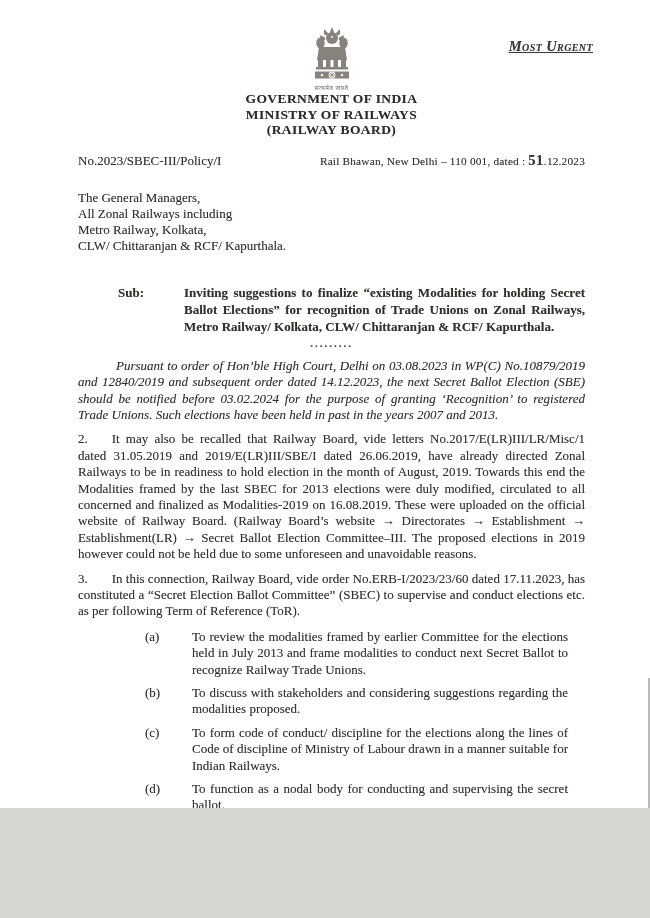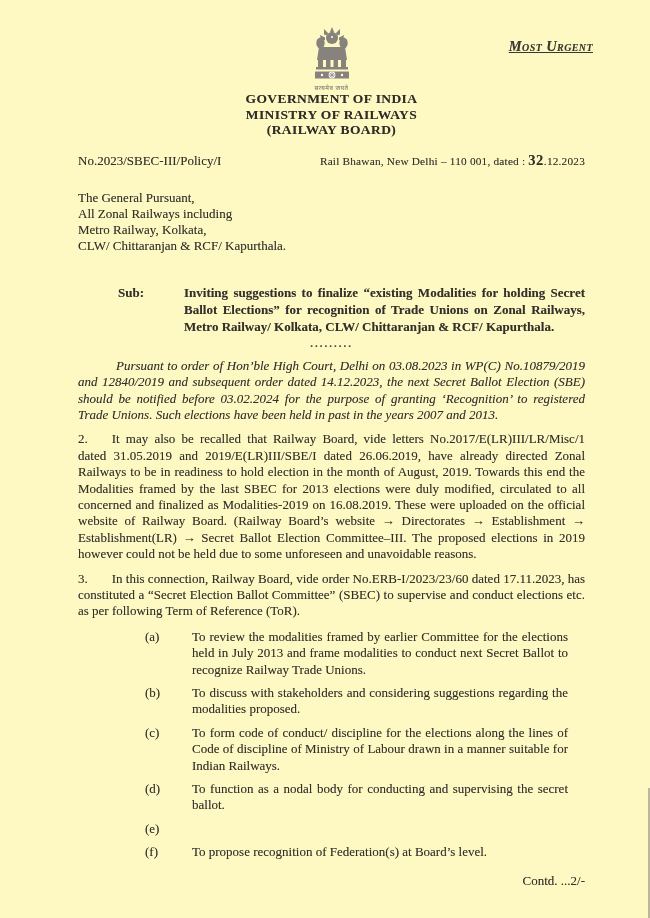--- a/index.html
+++ b/index.html
@@ -1,21 +1,21 @@
 <!DOCTYPE html>
 <html><head>
 <meta charset="utf-8">
 <style>
   html, body { margin: 0; padding: 0; background: #d8d6d2; }
   .paper {
     position: relative;
     width: 650px;
-    height: 918px;
+    height: 808px;
     margin: 0 auto;
-    background: #fef9c3;
+    background: #ffffff;
     box-sizing: border-box;
     padding: 26px 65px 0 78px;
     font-family: "Liberation Serif", "DejaVu Serif", serif;
     color: #33302c;
     overflow: hidden;
     text-shadow: 0 0 0.4px rgba(40,36,32,0.35);
   }
   .edge-line {
     position: absolute; right: 0; bottom: 0; width: 2px; height: 130px;
     background: #8d8a86; opacity: 0.6;
@@ -109,25 +109,25 @@
     </svg>
     <div class="motto">सत्यमेव जयते</div>
   </div>
 
   <div class="org org-first">GOVERNMENT OF INDIA</div>
   <div class="org">MINISTRY OF RAILWAYS</div>
   <div class="org">(RAILWAY BOARD)</div>
 
   <div class="ref-row">
     <span class="ref-no">No.2023/SBEC-III/Policy/I</span>
-    <span class="ref-place"><span>Rail Bhawan, New Delhi – 110 001, dated : </span><span class="date-day">32</span><span>.12.2023</span></span>
+    <span class="ref-place"><span>Rail Bhawan, New Delhi – 110 001, dated : </span><span class="date-day">51</span><span>.12.2023</span></span>
   </div>
 
   <div class="addr">
-    <div>The General Pursuant,</div>
+    <div>The General Managers,</div>
     <div>All Zonal Railways including</div>
     <div>Metro Railway, Kolkata,</div>
     <div>CLW/ Chittaranjan &amp; RCF/ Kapurthala.</div>
   </div>
 
   <div class="subject">
     <span class="subject-label">Sub:</span>
     <span class="subject-text">Inviting suggestions to finalize “existing Modalities for holding Secret Ballot Elections” for recognition of Trade Unions on Zonal Railways, Metro Railway/ Kolkata, CLW/ Chittaranjan &amp; RCF/ Kapurthala.</span>
   </div>
 

